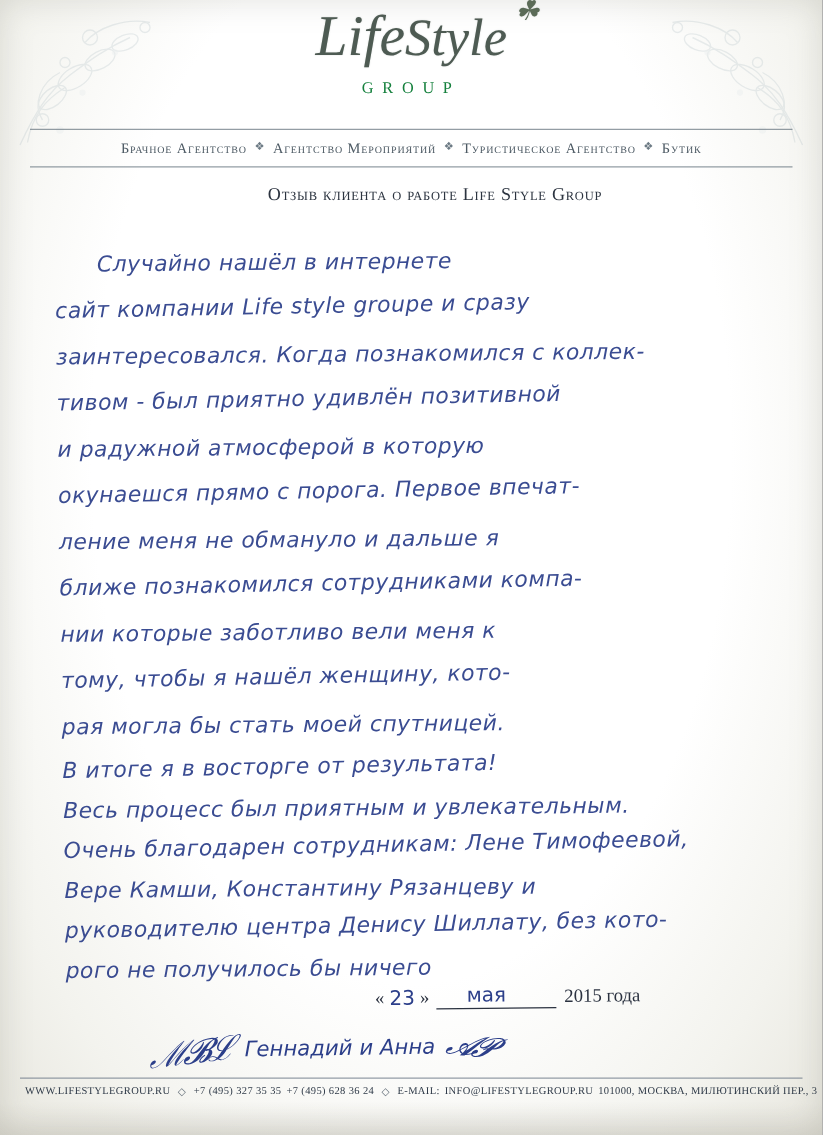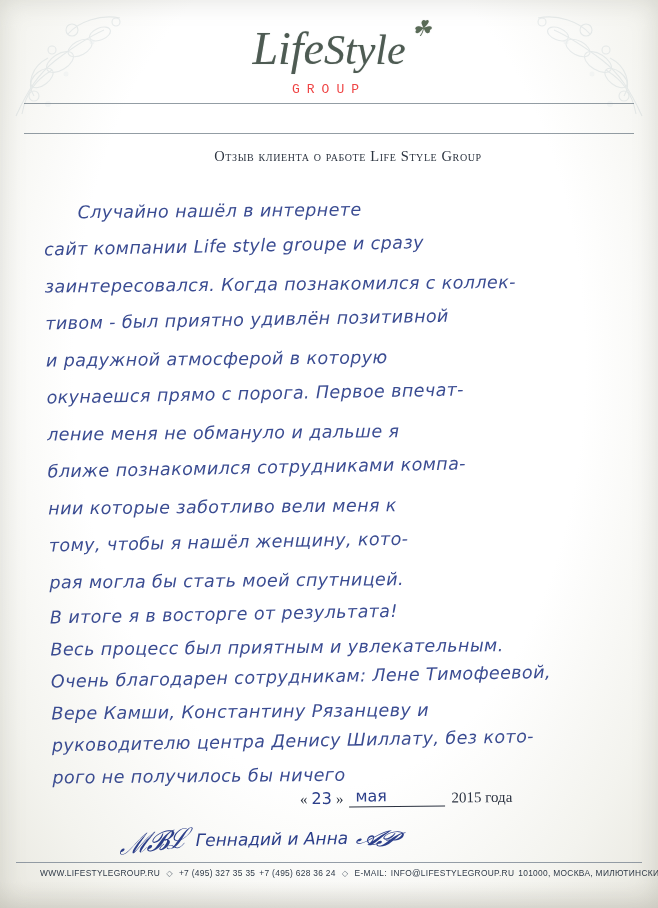--- a/index.html
+++ b/index.html
@@ -37,21 +37,21 @@
     height: 120px;
     opacity: 0.30;
     pointer-events: none;
   }
   .flourish.left { left: 8px; }
   .flourish.right { right: 8px; transform: scaleX(-1); }
 
   
   .logo-block {
     position: absolute;
-    top: 26px;
+    top: 6px;
     left: 0;
     right: 0;
     text-align: center;
   }
   .logo-word {
     font-family: "Liberation Serif", serif;
     font-style: italic;
     font-size: 42px;
     color: #4e5b53;
     letter-spacing: 0px;
@@ -63,24 +63,24 @@
   .logo-word .lf { font-size: 46px; }
   .clover {
     position: absolute;
     right: -26px;
     top: -8px;
     font-size: 22px;
     color: #5a6b57;
   }
   .logo-group {
     margin-top: 10px;
-    font-family: Liberation Mono, monospace;
+    font-family: Liberation Serif, serif;
     font-size: 13px;
     letter-spacing: 7px;
-    color: #ef4444;
+    color: #15803d;
   }
   .tagline {
     position: absolute;
     top: 112px;
     left: 30px;
     right: 30px;
     text-align: center;
     font-family: "Liberation Serif", serif;
     font-size: 11.5px;
     letter-spacing: 0.7px;
@@ -165,21 +165,21 @@
   .date-underline {
     display: inline-block;
     border-bottom: 1px solid #2b3240;
     min-width: 96px;
     height: 15px;
     margin: 0 2px;
     position: relative;
   }
   .date-underline .hw {
     position: absolute;
-    left: 6px;
+    left: 24px;
     bottom: 1px;
     white-space: nowrap;
   }
 
   
   .signature-row {
     position: absolute;
     left: 120px;
     top: 818px;
     right: 90px;
@@ -214,28 +214,27 @@
     background: #7b8692;
     opacity: .8;
   }
   .footer {
     position: absolute;
     left: 18px;
     right: 18px;
     top: 868px;
     display: flex;
     justify-content: space-between;
-    align-items: center;
-    font-family: Liberation Sans, sans-serif;
+    align-items: flex-start;
+    font-family: Liberation Serif, serif;
     font-size: 8.4px;
     letter-spacing: 0.3px;
     color: #2f3a48;
     font-variant: small-caps;
     white-space: nowrap;
-    margin-left: 20px;
   }
   .footer .seg { padding: 0 2px; }
   .footer .dot { color: #5b6772; padding: 0 4px; }
 
   .bottom-shade {
     position: absolute;
     left: 0; right: 0; bottom: 0;
     height: 26px;
     background: linear-gradient(to bottom, rgba(255,255,255,0), rgba(214,212,203,0.55));
     pointer-events: none;
@@ -291,20 +290,23 @@
     </g>
   </svg>
 
   <div class="logo-block">
     <div class="logo-word"><span class="lf">Life</span><span>Style</span><span class="clover">☘</span></div>
     <div class="logo-group">GROUP</div>
   </div>
 
   <div class="rule top"></div>
 
+  <div class="tagline">
+    <span>Брачное Агентство</span><span class="sep">❖</span><span>Агентство Мероприятий</span><span class="sep">❖</span><span>Туристическое Агентство</span><span class="sep">❖</span><span>Бутик</span>
+  </div>
 
   <div class="rule bottom"></div>
 
   <div class="doc-title">Отзыв клиента о работе Life Style Group</div>
 
   <div class="handwriting">
     <span class="ln indent">Случайно нашёл в интернете</span>
     <span class="ln">сайт компании Life style groupe и сразу</span>
     <span class="ln">заинтересовался. Когда познакомился с коллек-</span>
     <span class="ln">тивом - был приятно удивлён позитивной</span>

